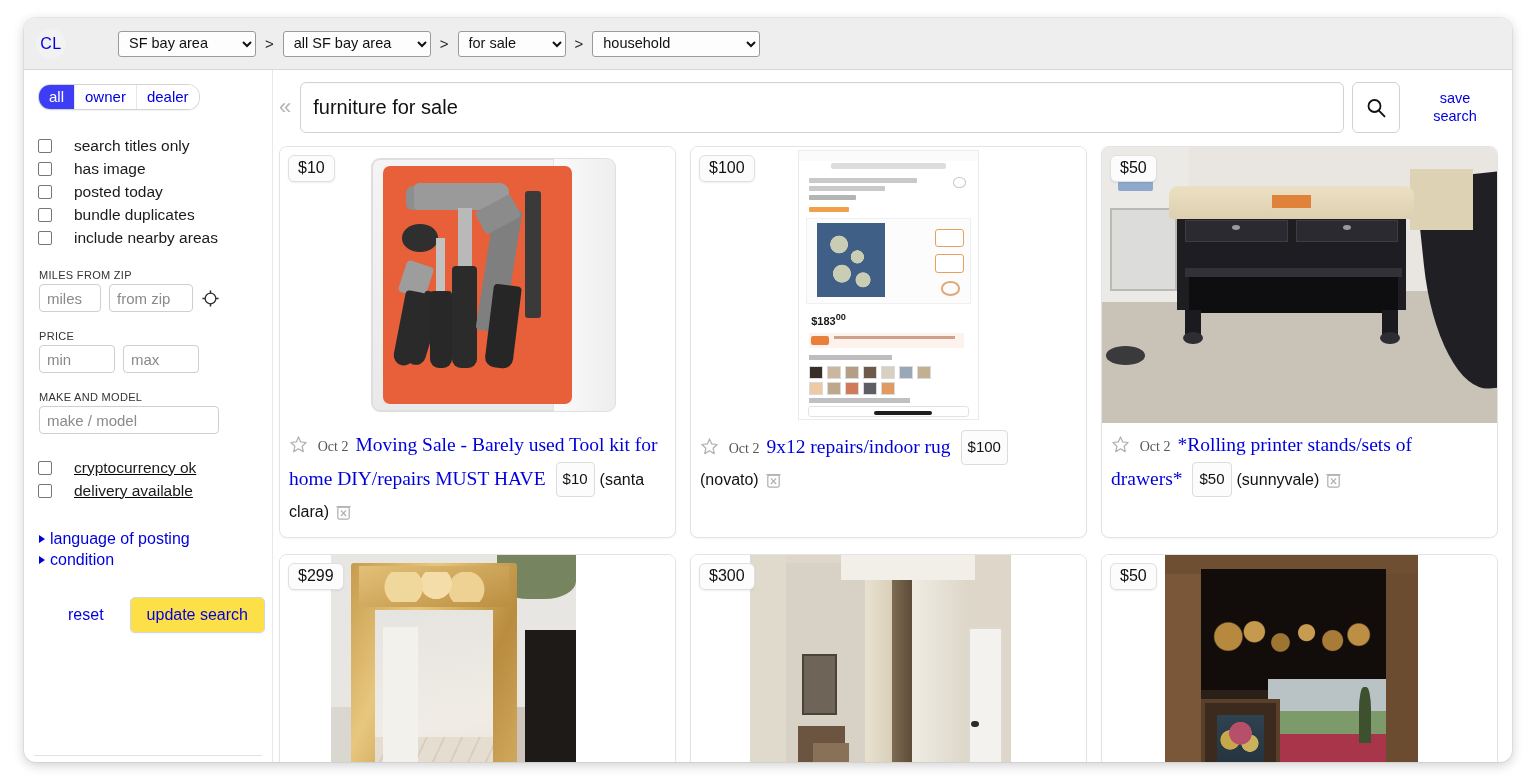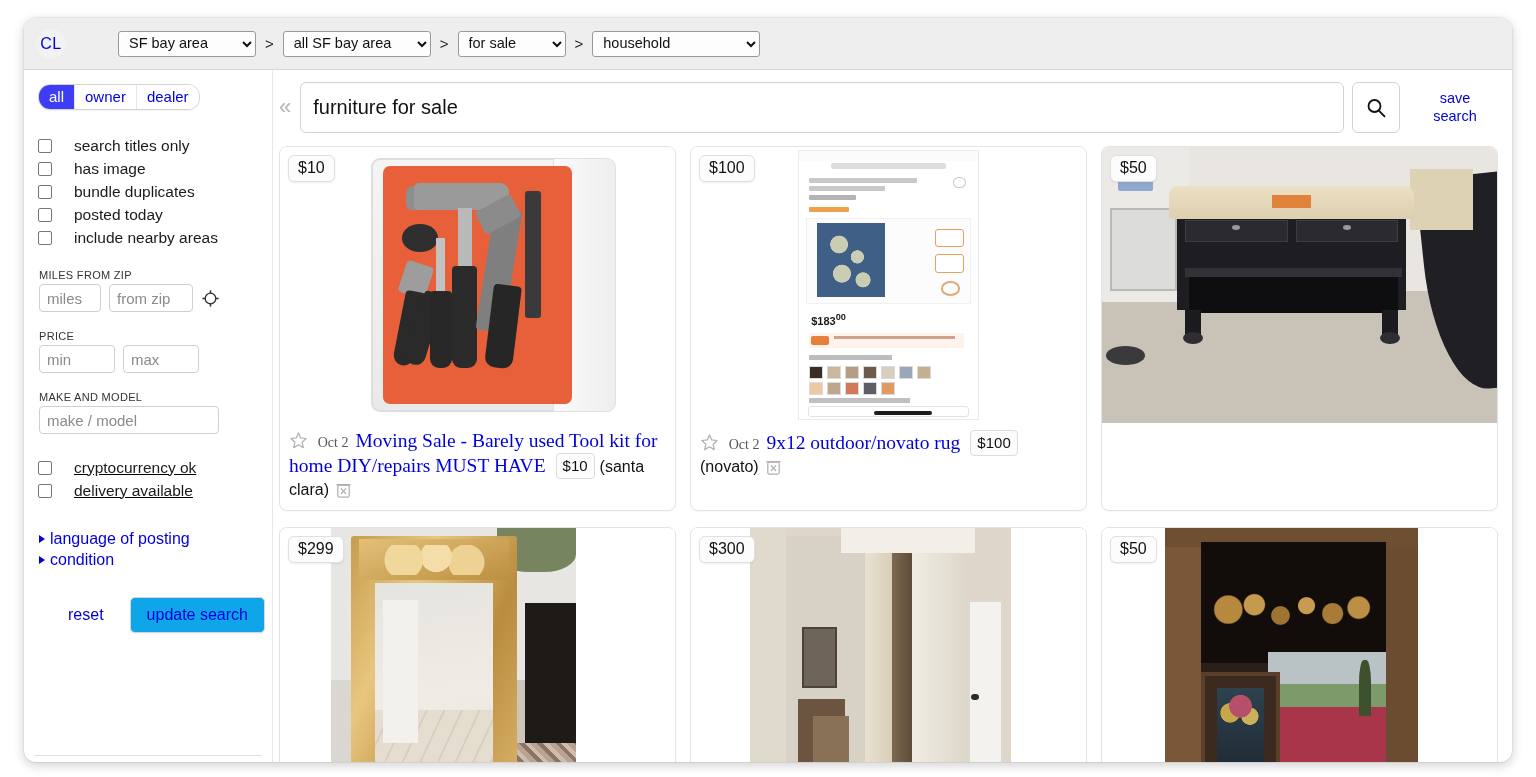--- a/index.html
+++ b/index.html
@@ -182,21 +182,21 @@
   }
   #reset-btn {
     color: #0000dd;
     font-size: 16px;
     cursor: pointer;
   }
   #update-btn {
     font-family: "Liberation Sans", sans-serif;
     font-size: 16px;
     color: #0000dd;
-    background: #0ea5e9;
+    background: #fde047;
     border: 1px solid #d6d6d6;
     border-radius: 5px;
     padding: 8px 16px;
     cursor: pointer;
     box-shadow: 0 1px 2px rgba(0,0,0,.05);
   }
 
   
   #main {
     flex: 1;
@@ -285,21 +285,21 @@
     border-radius: 6px;
     font-size: 16px;
     color: #111;
     padding: 3px 9px 4px;
     z-index: 4;
     box-shadow: 0 1px 2px rgba(0,0,0,.07);
   }
   .meta {
     padding: 7px 9px 10px;
     font-size: 17px;
-    line-height: 21px;
+    line-height: 30px;
     color: #111;
   }
   .star-icon { vertical-align: -3px; margin-right: 5px; }
   .date {
     font-family: "Liberation Serif", serif;
     font-size: 14px;
     color: #555;
     margin-right: 7px;
   }
   .title-link {
@@ -502,25 +502,25 @@
           <div class="cbrow">
             <span class="cbox"></span>
             <span class="cbl">search titles only</span>
           </div>
           <div class="cbrow">
             <span class="cbox"></span>
             <span class="cbl">has image</span>
           </div>
           <div class="cbrow">
             <span class="cbox"></span>
-            <span class="cbl">bundle duplicates</span>
+            <span class="cbl">posted today</span>
           </div>
           <div class="cbrow">
             <span class="cbox"></span>
-            <span class="cbl">posted today</span>
+            <span class="cbl">bundle duplicates</span>
           </div>
           <div class="cbrow">
             <span class="cbox"></span>
             <span class="cbl">include nearby areas</span>
           </div>
         </div>
 
         <div class="fieldlabel">MILES FROM ZIP</div>
         <div class="inrow">
           <input class="txt w-miles" placeholder="miles" style="">
@@ -664,21 +664,21 @@
                 <div class="ph-shape"></div>
                   <div class="ph-sel"></div>
                   <div class="ph-bar"></div>
               </div>
             </div>
           </div>
           <div class="meta">
             <svg class="star-icon" width="19" height="19" viewBox="0 0 20 20">
               <polygon points="10,2 12.3,7.3 18,7.9 13.8,11.8 15,17.5 10,14.5 5,17.5 6.2,11.8 2,7.9 7.7,7.3" fill="none" stroke="#b0b0b0" stroke-width="1.3" stroke-linejoin="round"></polygon>
             </svg>
-            <span class="date">Oct 2</span><span class="title-link">9x12 outdoor/novato rug</span><span class="inline-price">$100</span><br><span class="hood">(novato)</span><svg class="trash-icon" width="19" height="19" viewBox="0 0 20 20">
+            <span class="date">Oct 2</span><span class="title-link">9x12 repairs/indoor rug</span><span class="inline-price">$100</span><br><span class="hood">(novato)</span><svg class="trash-icon" width="19" height="19" viewBox="0 0 20 20">
               <rect x="4" y="5.5" width="12" height="12.5" rx="1.6" fill="none" stroke="#b0b0b0" stroke-width="1.3"></rect>
               <line x1="2.5" y1="5" x2="17.5" y2="5" stroke="#b0b0b0" stroke-width="1.4"></line>
               <line x1="7.3" y1="8.8" x2="12.7" y2="14.7" stroke="#b0b0b0" stroke-width="1.3"></line>
               <line x1="12.7" y1="8.8" x2="7.3" y2="14.7" stroke="#b0b0b0" stroke-width="1.3"></line>
             </svg>
           </div>
         </div>
 
         <div class="card">
           <div class="price-badge">$50</div>
@@ -699,20 +699,31 @@
                 <div class="ps-knob2"></div>
               <div class="ps-top"></div>
                 <div class="ps-sticker"></div>
               <div class="ps-leg1"></div>
                 <div class="ps-leg2"></div>
               <div class="ps-cast1"></div>
                 <div class="ps-cast2"></div>
               <div class="ps-floorobj"></div>
             </div>
           </div>
+          <div class="meta">
+            <svg class="star-icon" width="19" height="19" viewBox="0 0 20 20">
+              <polygon points="10,2 12.3,7.3 18,7.9 13.8,11.8 15,17.5 10,14.5 5,17.5 6.2,11.8 2,7.9 7.7,7.3" fill="none" stroke="#b0b0b0" stroke-width="1.3" stroke-linejoin="round"></polygon>
+            </svg>
+            <span class="date">Oct 2</span><span class="title-link">*Rolling printer stands/sets of drawers*</span><span class="inline-price">$50</span><span class="hood">(sunnyvale)</span><svg class="trash-icon" width="19" height="19" viewBox="0 0 20 20">
+              <rect x="4" y="5.5" width="12" height="12.5" rx="1.6" fill="none" stroke="#b0b0b0" stroke-width="1.3"></rect>
+              <line x1="2.5" y1="5" x2="17.5" y2="5" stroke="#b0b0b0" stroke-width="1.4"></line>
+              <line x1="7.3" y1="8.8" x2="12.7" y2="14.7" stroke="#b0b0b0" stroke-width="1.3"></line>
+              <line x1="12.7" y1="8.8" x2="7.3" y2="14.7" stroke="#b0b0b0" stroke-width="1.3"></line>
+            </svg>
+          </div>
         </div>
 
         <div class="card">
           <div class="price-badge">$299</div>
           <div class="thumbwrap">
             <div class="art">
               <div class="mi-bg"></div>
                 <div class="mi-scene"></div>
                 <div class="mi-plant"></div>
               <div class="mi-dark"></div>

